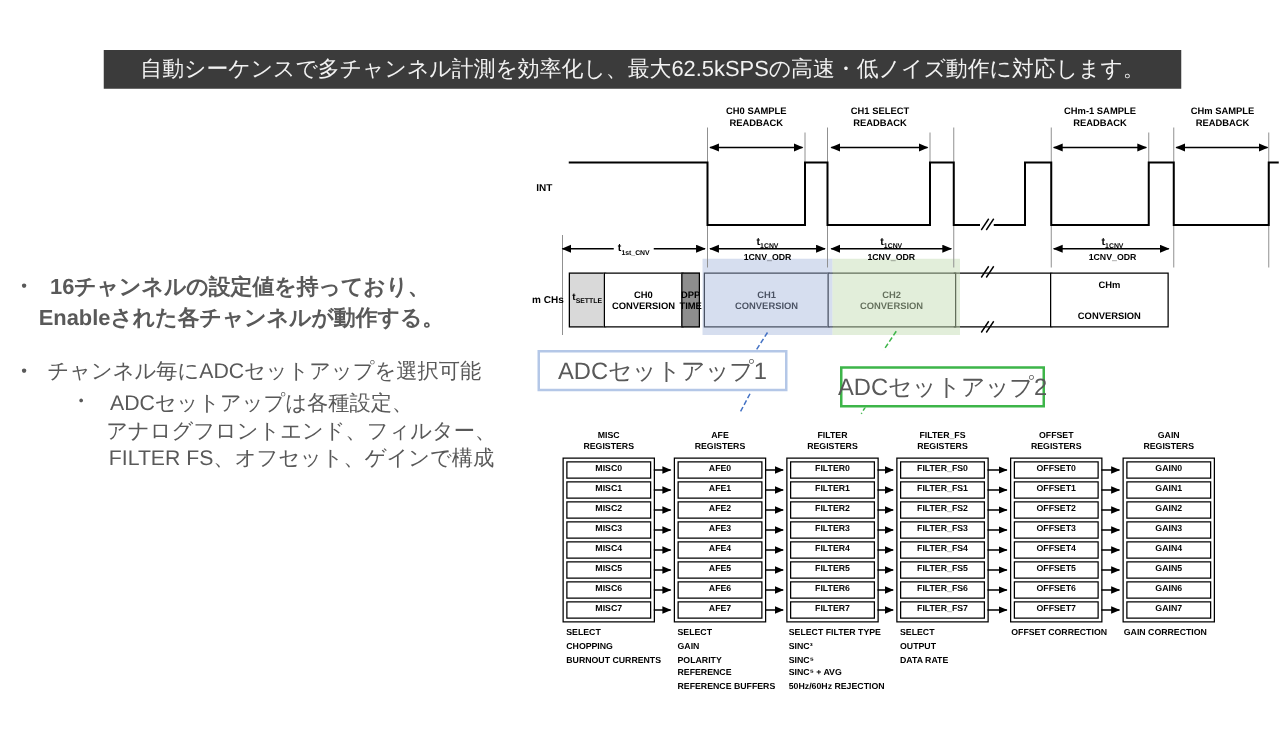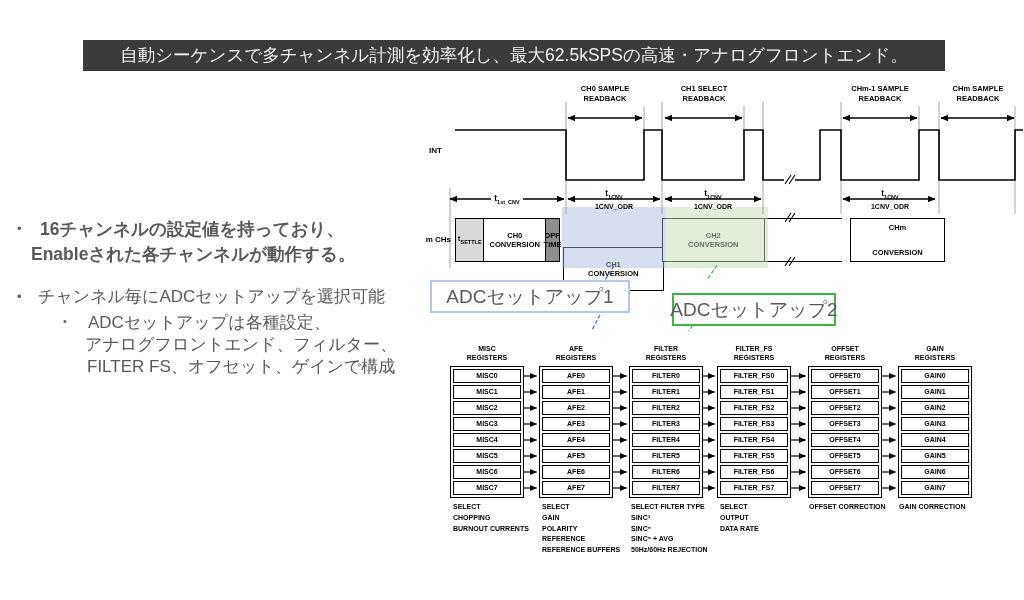--- a/index.html
+++ b/index.html
@@ -45,21 +45,21 @@
   .brk{stroke:#000;stroke-width:1.1;}
   .co-blue{stroke:#4472c4;stroke-width:1.2;stroke-dasharray:4 2;}
   .co-green{stroke:#3db549;stroke-width:1.2;stroke-dasharray:4 2;}
   .z6{z-index:6;}
 </style>
 </head>
 <body>
 
 <div id="slide">
 
-  <div id="banner" class="abs">自動シーケンスで多チャンネル計測を効率化し、最大62.5kSPSの高速・アナログフロントエンド。</div>
+  <div id="banner" class="abs">自動シーケンスで多チャンネル計測を効率化し、最大62.5kSPSの高速・低ノイズ動作に対応します。</div>
 
   <div class="abs bullet-marker" style="left:17px;top:221px;">•</div>
   <div class="abs btext bold" style="left:40px;top:217px;text-align:right;">16チャンネルの設定値を持っており、</div>
   <div class="abs btext bold" style="left:31px;top:242px;">Enableされた各チャンネルが動作する。</div>
   <div class="abs bullet-marker" style="left:17px;top:289px;">•</div>
   <div class="abs btext" style="left:38px;top:285px;">チャンネル毎にADCセットアップを選択可能</div>
   <div class="abs bullet-marker" style="left:63px;top:315px;font-size:11px;">•</div>
   <div class="abs btext" style="left:88px;top:311px;">ADCセットアップは各種設定、</div>
   <div class="abs btext" style="left:87px;top:355px;">FILTER FS、オフセット、ゲインで構成</div>
   <div class="abs btext" style="left:85px;top:333px;">アナログフロントエンド、フィルター、</div>
@@ -69,30 +69,30 @@
       <span style="font-size:8px;"><span>t</span><sub class="cellsub">SETTLE</sub></span>
     </div>
     <div class="ccell" style="left:28px;width:63.5px;">
       <span>CH0</span>
         <span>CONVERSION</span>
     </div>
     <div class="ccell" style="left:90px;width:15px;background:#8e8e8e;">
       <span>DPP</span>
         <span>TIME</span>
     </div>
-    <div class="ccell" style="left:108px;width:100.5px;margin-top:29px;">
+    <div class="ccell" style="left:108px;width:100.5px;">
       <span>CH1</span>
         <span>CONVERSION</span>
     </div>
     <div class="ccell" style="left:207px;width:102.5px;">
       <span>CH2</span>
         <span>CONVERSION</span>
     </div>
     <div class="cgap" style="left:308px;width:78.5px;"></div>
-    <div class="ccell" style="left:395px;width:95px;gap:16px;">
+    <div class="ccell" style="left:385px;width:95px;gap:16px;">
       <span>CHm</span>
         <span>CONVERSION</span>
     </div>
   </div>
 
   <div class="abs hl" style="left:562px;width:104px;background:rgba(164,182,219,0.45);"></div>
   <div class="abs hl" style="left:666px;width:102px;background:rgba(197,222,181,0.50);"></div>
 
   <svg id="wires" viewBox="0 0 1024 600">
     <defs>

